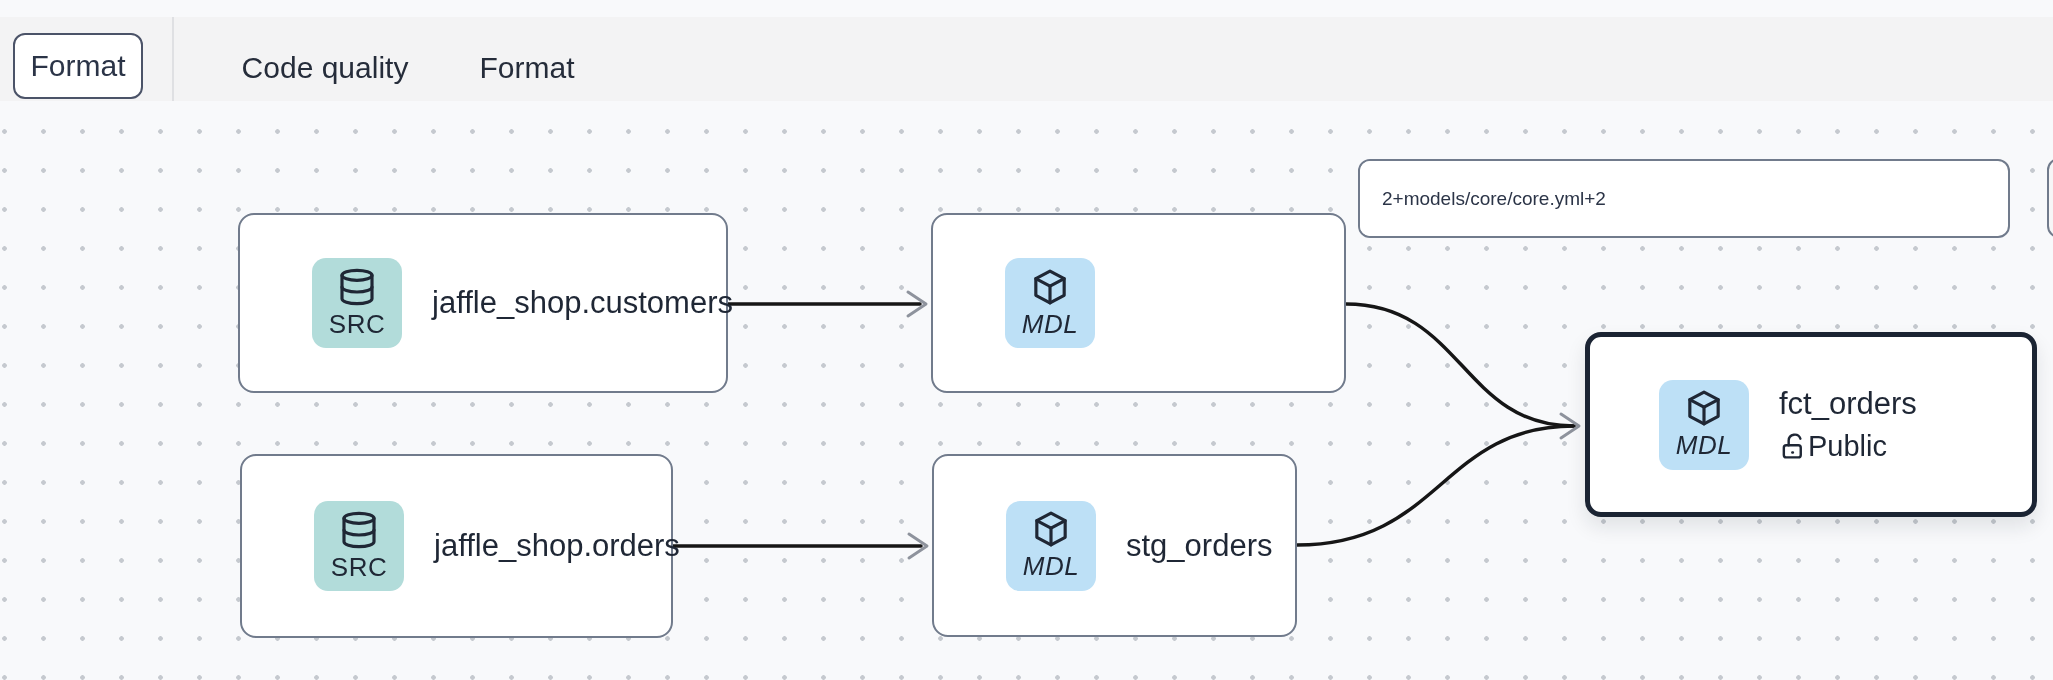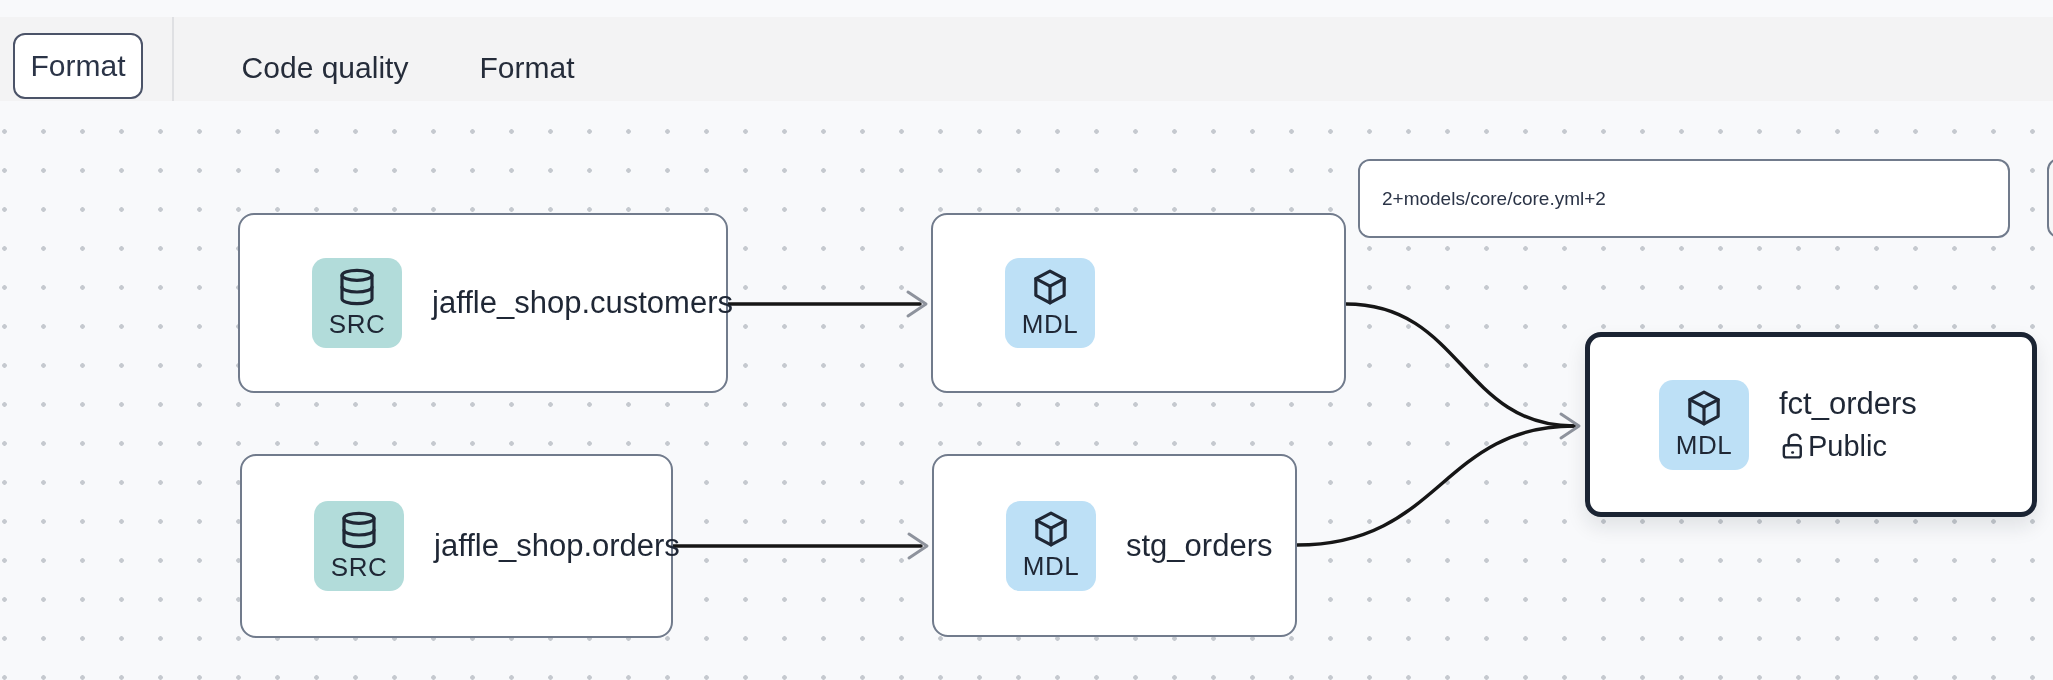--- a/index.html
+++ b/index.html
@@ -36,21 +36,21 @@
   .node-stg-customers { left:931px; top:112px; width:415px; height:180px; }
   .node-src-orders    { left:240px; top:353px; width:433px; height:184px; }
   .node-stg-orders    { left:932px; top:353px; width:365px; height:183px; }
   .node-fct-orders    { left:1585px; top:231px; width:452px; height:185px;
                         border:5px solid #1b2433; padding-left:33px;
                         box-shadow:0 10px 20px rgba(20,25,40,0.10); }
   .node-icon { width:90px; height:90px; border-radius:14px; flex:0 0 auto;
                display:flex; flex-direction:column; align-items:center; justify-content:center;
                gap:2px;margin-left:36px; }
   .node-icon.src { background:#b2dcda; }
-  .node-icon.mdl { background:#bde0f6; }
+  .node-icon.mdl { background:#bde0f6;font-style:italic; }
   .node-icon svg { display:block; }
   .node-icon .badge { font-size:26px; color:#1f2735; letter-spacing:0.5px; }
   .node-title { font-size:31px; color:#1f2735; white-space:nowrap; }
   .node-text-col { display:flex; flex-direction:column; gap:8px; }
   .access-row { display:flex; align-items:center; font-size:29px; color:#1f2735; }
 
   
   .selector-group { position:absolute; left:1358px; top:58px; width:652px; height:79px;
                     display:flex; border:2px solid #717b8c; border-radius:12px; overflow:hidden;
                     background:#ffffff; }

